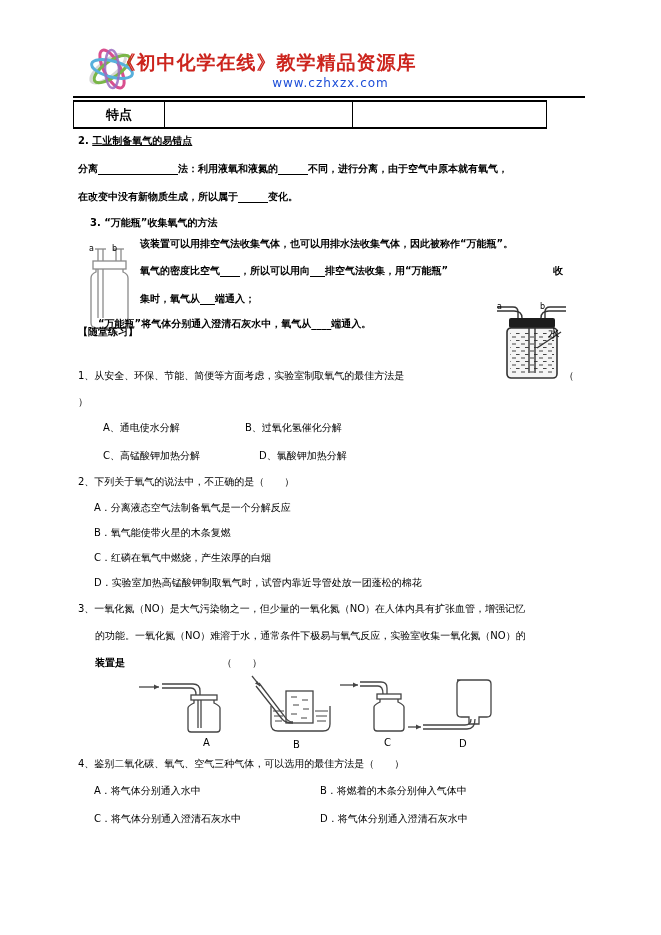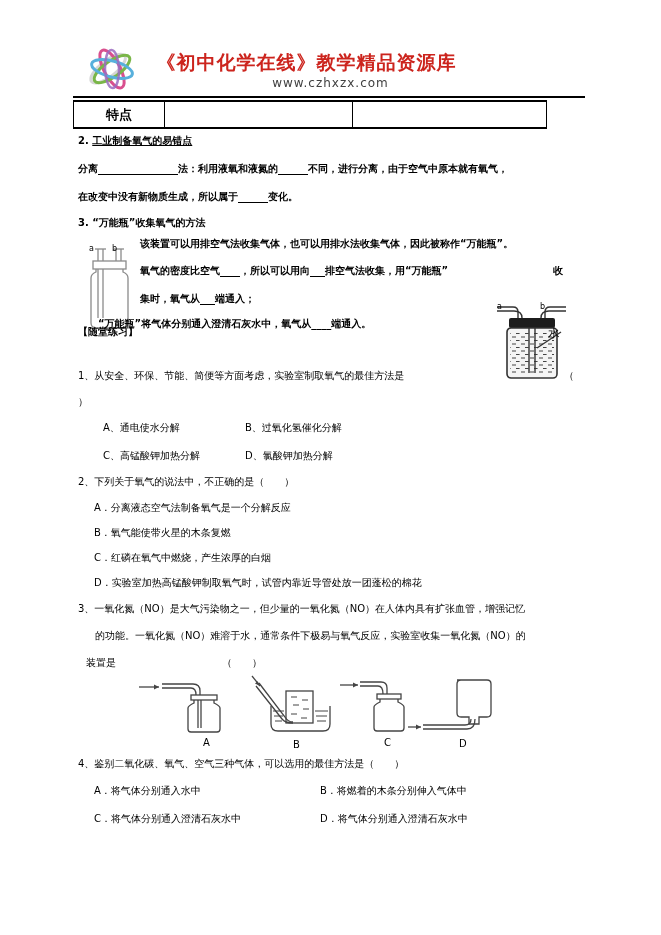--- a/index.html
+++ b/index.html
@@ -6,21 +6,21 @@
   body{
     width:661px;height:935px;position:relative;background:#ffffff;
     font-family:"DejaVu Sans","Liberation Sans",sans-serif;color:#000;
     overflow:hidden;
   }
   .abs{position:absolute;white-space:nowrap;}
   .t12{font-size:10px;line-height:14px;}
   .t11{font-size:11.5px;line-height:13px;}
   .bold{font-weight:bold;}
   .red-title{font-size:19px;font-weight:bold;color:#cc241d;letter-spacing:1px;}
-  .red-url{font-size:12px;color:#404040;letter-spacing:1px;}
+  .red-url{font-size:12px;color:#1d4ed8;letter-spacing:1px;}
   .rule{position:absolute;background:#000;}
   .tbl{position:absolute;left:73px;top:100px;width:472px;height:25px;
        border-top:2.5px solid #000;border-bottom:2px solid #000;
        border-left:1.5px solid #000;border-right:1.5px solid #000;
        display:flex;}
   .tbl .c1{width:90px;border-right:1.5px solid #000;display:flex;align-items:center;justify-content:center;font-weight:bold;font-size:13px;}
   .tbl .c2{width:187px;border-right:1.5px solid #000;}
   .tbl .c3{flex:1;}
   .uline{text-decoration:underline;}
   .tiny{font-size:8px;line-height:8px;}
@@ -31,37 +31,37 @@
 
 <div class="abs" style="left:85px;top:42px;width:55px;height:60px;">
   <svg width="55" height="60" viewBox="0 0 55 60">
     <ellipse cx="26" cy="27" rx="21" ry="8" fill="none" stroke="#bbbbbb" stroke-width="3" transform="rotate(-38 24 31)" opacity="0.6"></ellipse>
     <ellipse cx="27" cy="27" rx="21" ry="8" fill="none" stroke="#d94f8e" stroke-width="3" transform="rotate(62 27 27)"></ellipse>
     <ellipse cx="27" cy="27" rx="21" ry="8" fill="none" stroke="#7ab648" stroke-width="3" transform="rotate(-35 27 27)"></ellipse>
     <ellipse cx="27" cy="27" rx="21" ry="8" fill="none" stroke="#58b0dc" stroke-width="3" transform="rotate(15 27 27)"></ellipse>
     <ellipse cx="27" cy="27" rx="19" ry="7" fill="none" stroke="#9a6bbf" stroke-width="2.5" transform="rotate(88 27 27)" opacity="0.85"></ellipse>
   </svg>
 </div>
-<div class="abs red-title" style="left:0;top:50px;width:533px;text-align:center;margin-left:40px;">《初中化学在线》教学精品资源库</div>
+<div class="abs red-title" style="left:0;top:50px;width:533px;text-align:center;">《初中化学在线》教学精品资源库</div>
 <div class="abs red-url" style="left:0;top:76px;width:661px;text-align:center;">www.czhxzx.com</div>
 <div class="rule" style="left:73px;top:96px;width:512px;height:1.5px;"></div>
 
 <div class="tbl">
   <div class="c1">特点</div>
   <div class="c2"></div>
   <div class="c3"></div>
 </div>
 
 <div class="abs t12 bold" style="left:78px;top:134px;">
   <span>2. </span><span class="uline">工业制备氧气的易错点</span>
 </div>
 <div class="abs t12 bold" style="left:78px;top:162px;text-align:center;">分离________________法：利用液氧和液氮的______不同，进行分离，由于空气中原本就有氧气，</div>
 <div class="abs t12 bold" style="left:78px;top:190px;">在改变中没有新物质生成，所以属于______变化。</div>
 
-<div class="abs t12 bold" style="left:78px;top:216px;">
+<div class="abs t12 bold" style="left:90px;top:216px;">
   <span>3. </span><span>“万能瓶”收集氧气的方法</span>
 </div>
 
 <div class="abs" style="left:86px;top:244px;width:52px;height:88px;">
   <svg width="52" height="88" viewBox="0 0 52 88">
     <g fill="none" stroke="#8a8a8a" stroke-width="1.3">
       <line x1="9" y1="5" x2="20" y2="5"></line>
       <line x1="12" y1="5" x2="12" y2="17"></line>
       <line x1="17" y1="5" x2="17" y2="17"></line>
       <line x1="27" y1="5" x2="38" y2="5"></line>
@@ -113,31 +113,31 @@
 <span class="abs t11" style="left:548px;top:327px;">水</span>
 
 <div class="abs t12 bold" style="left:78px;top:325px;">【随堂练习】</div>
 
 <div class="abs t12" style="left:78px;top:369px;">1、从安全、环保、节能、简便等方面考虑，实验室制取氧气的最佳方法是</div>
 <div class="abs t12" style="left:564px;top:369px;">（</div>
 <div class="abs t12" style="left:78px;top:395px;">）</div>
 <div class="abs t12" style="left:103px;top:421px;">A、通电使水分解</div>
 <div class="abs t12" style="left:245px;top:421px;">B、过氧化氢催化分解</div>
 <div class="abs t12" style="left:103px;top:449px;">C、高锰酸钾加热分解</div>
-<div class="abs t12" style="left:245px;top:449px;text-align:center;">D、氯酸钾加热分解</div>
+<div class="abs t12" style="left:259px;top:449px;text-align:center;">D、氯酸钾加热分解</div>
 
 <div class="abs t12" style="left:78px;top:475px;">2、下列关于氧气的说法中，不正确的是（　　）</div>
 <div class="abs t12" style="left:94px;top:501px;">A．分离液态空气法制备氧气是一个分解反应</div>
 <div class="abs t12" style="left:94px;top:526px;">B．氧气能使带火星的木条复燃</div>
 <div class="abs t12" style="left:94px;top:551px;">C．红磷在氧气中燃烧，产生浓厚的白烟</div>
 <div class="abs t12" style="left:94px;top:576px;">D．实验室加热高锰酸钾制取氧气时，试管内靠近导管处放一团蓬松的棉花</div>
 
 <div class="abs t12" style="left:78px;top:602px;">3、一氧化氮（NO）是大气污染物之一，但少量的一氧化氮（NO）在人体内具有扩张血管，增强记忆</div>
 <div class="abs t12" style="left:95px;top:629px;">的功能。一氧化氮（NO）难溶于水，通常条件下极易与氧气反应，实验室收集一氧化氮（NO）的</div>
-<div class="abs t12" style="left:86px;top:656px;">装置是</div>
+<div class="abs t12" style="left:95px;top:656px;font-weight:bold;">装置是</div>
 <div class="abs t12" style="left:222px;top:656px;">（　　）</div>
 
 <div class="abs" style="left:135px;top:675px;width:395px;height:62px;">
   <svg width="395" height="62" viewBox="0 0 395 62">
     <g fill="none" stroke="#444" stroke-width="1.3">
 
       <line x1="4" y1="12" x2="24" y2="12"></line>
       <path d="M24,12 l-5,-2.6 v5.2 z" fill="#444" stroke="none"></path>
       <path d="M27,9 H58 Q65,9 65,16 V20"></path>
       <path d="M27,13 H56 Q61,13 61,20"></path>

